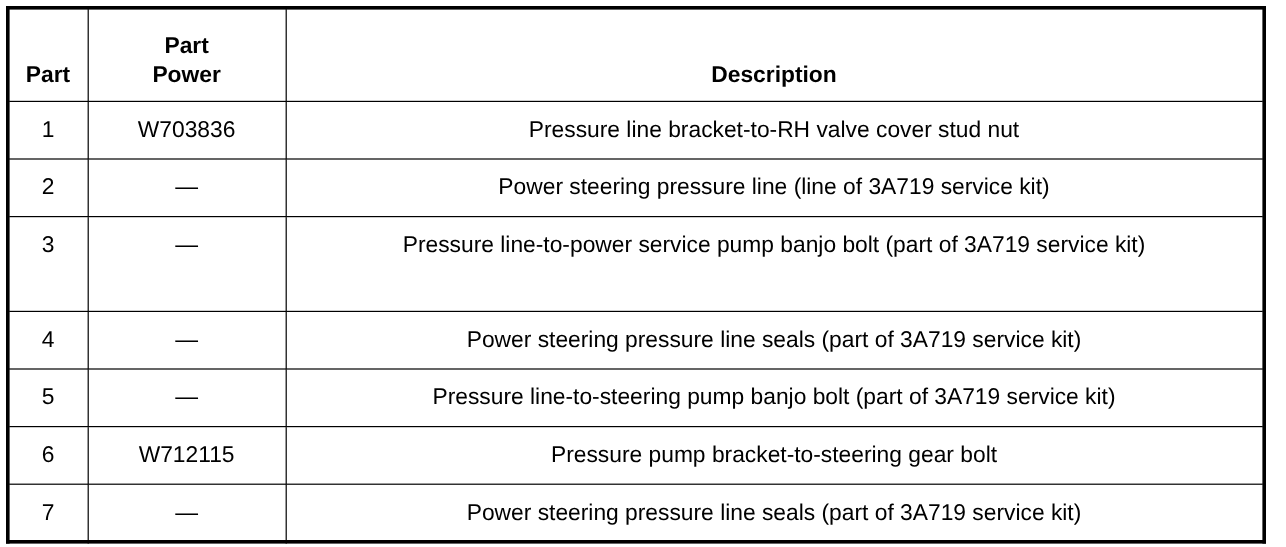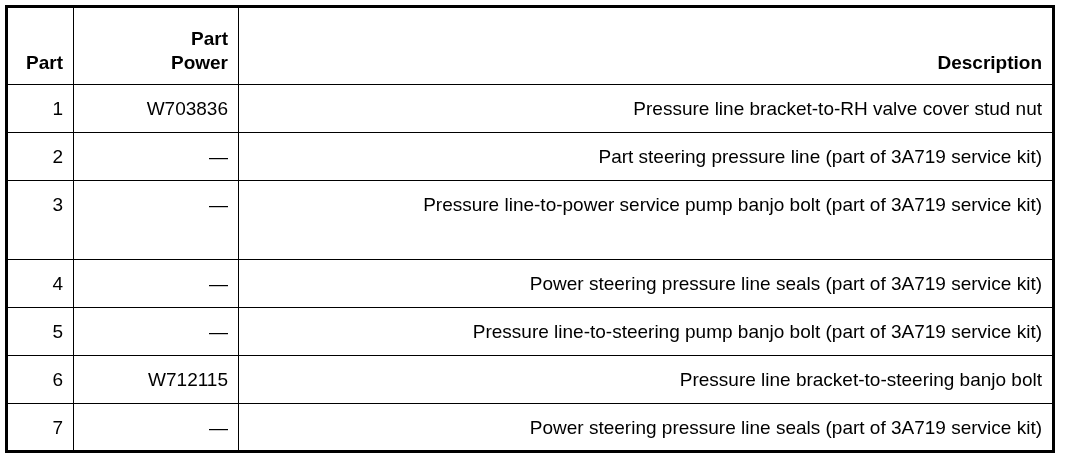--- a/index.html
+++ b/index.html
@@ -36,21 +36,21 @@
   }
 
   .parts-table col.col-item   { width: 67px; }
   .parts-table col.col-part   { width: 165px; }
   .parts-table col.col-desc   { width: auto; }
 
   .parts-table th,
   .parts-table td {
     border: 1px solid #000000;
     padding: 0 10px 0 9px;
-    text-align: right;
+    text-align: center;
     vertical-align: middle;
     font-size: 19px;
     line-height: 25px;
     font-weight: normal;
     box-sizing: border-box;
   }
 
   
   .parts-table thead th {
     font-weight: bold;
@@ -103,41 +103,41 @@
 
     <tbody>
       <tr>
         <td class="cell-item">1</td>
         <td class="cell-part">W703836</td>
         <td class="cell-desc">Pressure line bracket-to-RH valve cover stud nut</td>
       </tr>
       <tr>
         <td class="cell-item">2</td>
         <td class="cell-part">—</td>
-        <td class="cell-desc">Part steering pressure line (part of 3A719 service kit)</td>
+        <td class="cell-desc">Power steering pressure line (line of 3A719 service kit)</td>
       </tr>
       <tr class="row-tall">
         <td class="cell-item">3</td>
         <td class="cell-part">—</td>
         <td class="cell-desc">Pressure line-to-power service pump banjo bolt (part of 3A719 service kit)</td>
       </tr>
       <tr>
         <td class="cell-item">4</td>
         <td class="cell-part">—</td>
         <td class="cell-desc">Power steering pressure line seals (part of 3A719 service kit)</td>
       </tr>
       <tr>
         <td class="cell-item">5</td>
         <td class="cell-part">—</td>
         <td class="cell-desc">Pressure line-to-steering pump banjo bolt (part of 3A719 service kit)</td>
       </tr>
       <tr>
         <td class="cell-item">6</td>
         <td class="cell-part">W712115</td>
-        <td class="cell-desc">Pressure line bracket-to-steering banjo bolt</td>
+        <td class="cell-desc">Pressure pump bracket-to-steering gear bolt</td>
       </tr>
       <tr>
         <td class="cell-item">7</td>
         <td class="cell-part">—</td>
         <td class="cell-desc">Power steering pressure line seals (part of 3A719 service kit)</td>
       </tr>
     </tbody>
   </table>
 
 </div>

